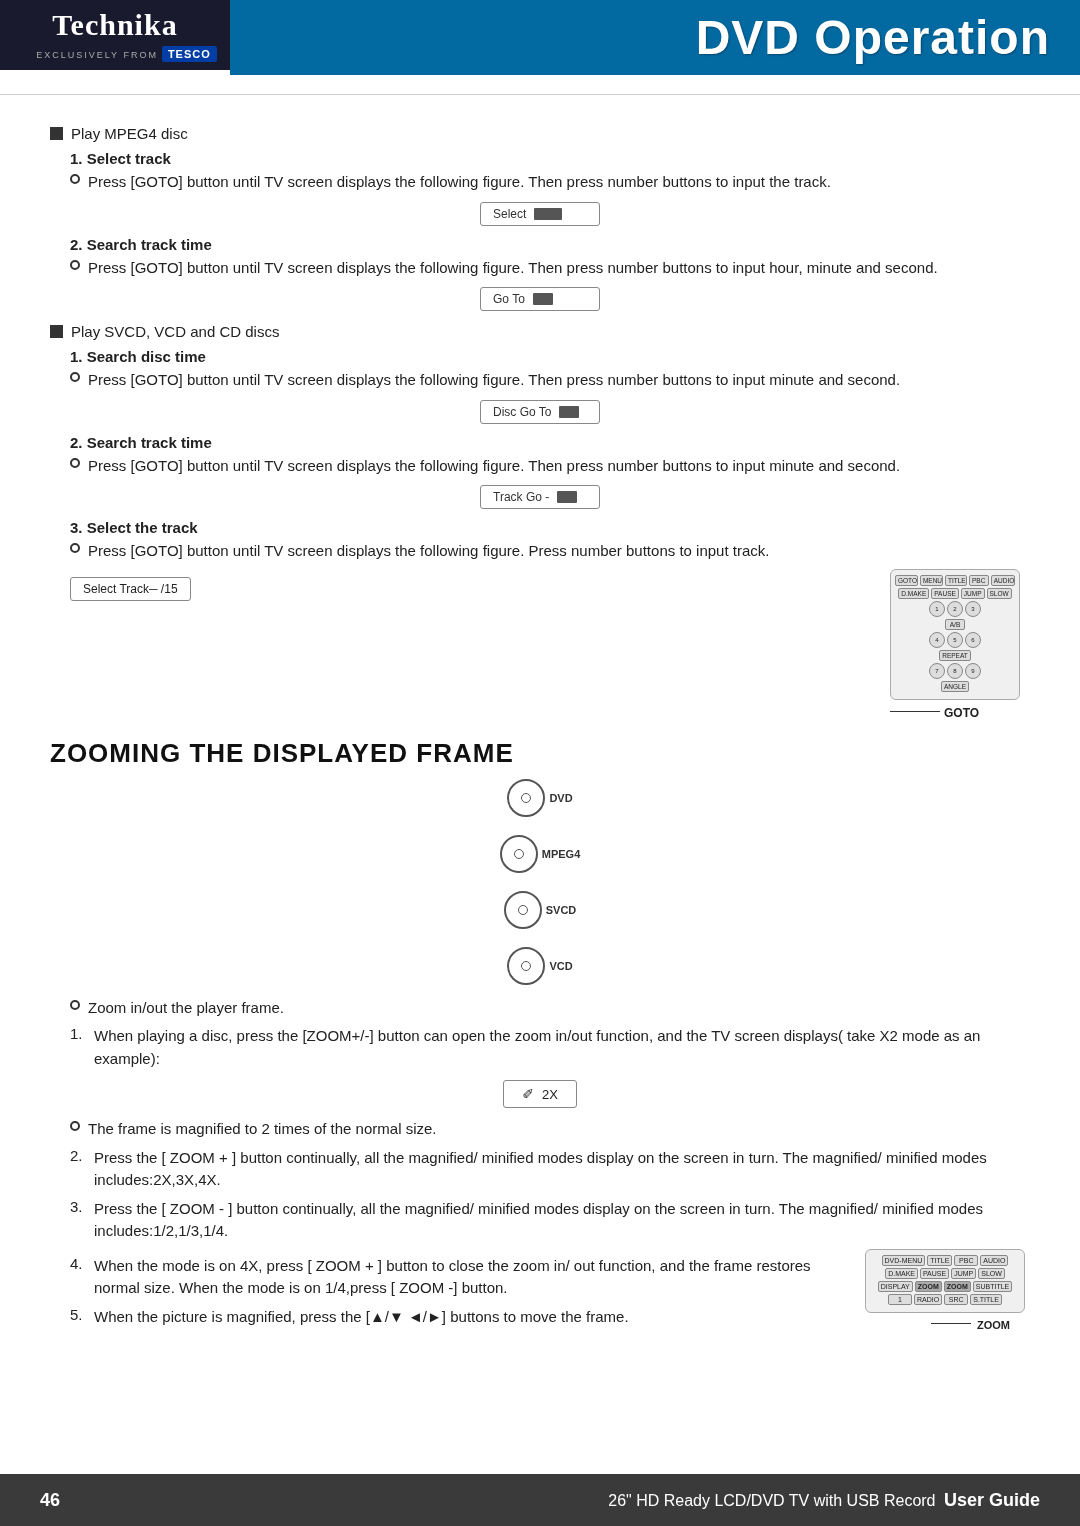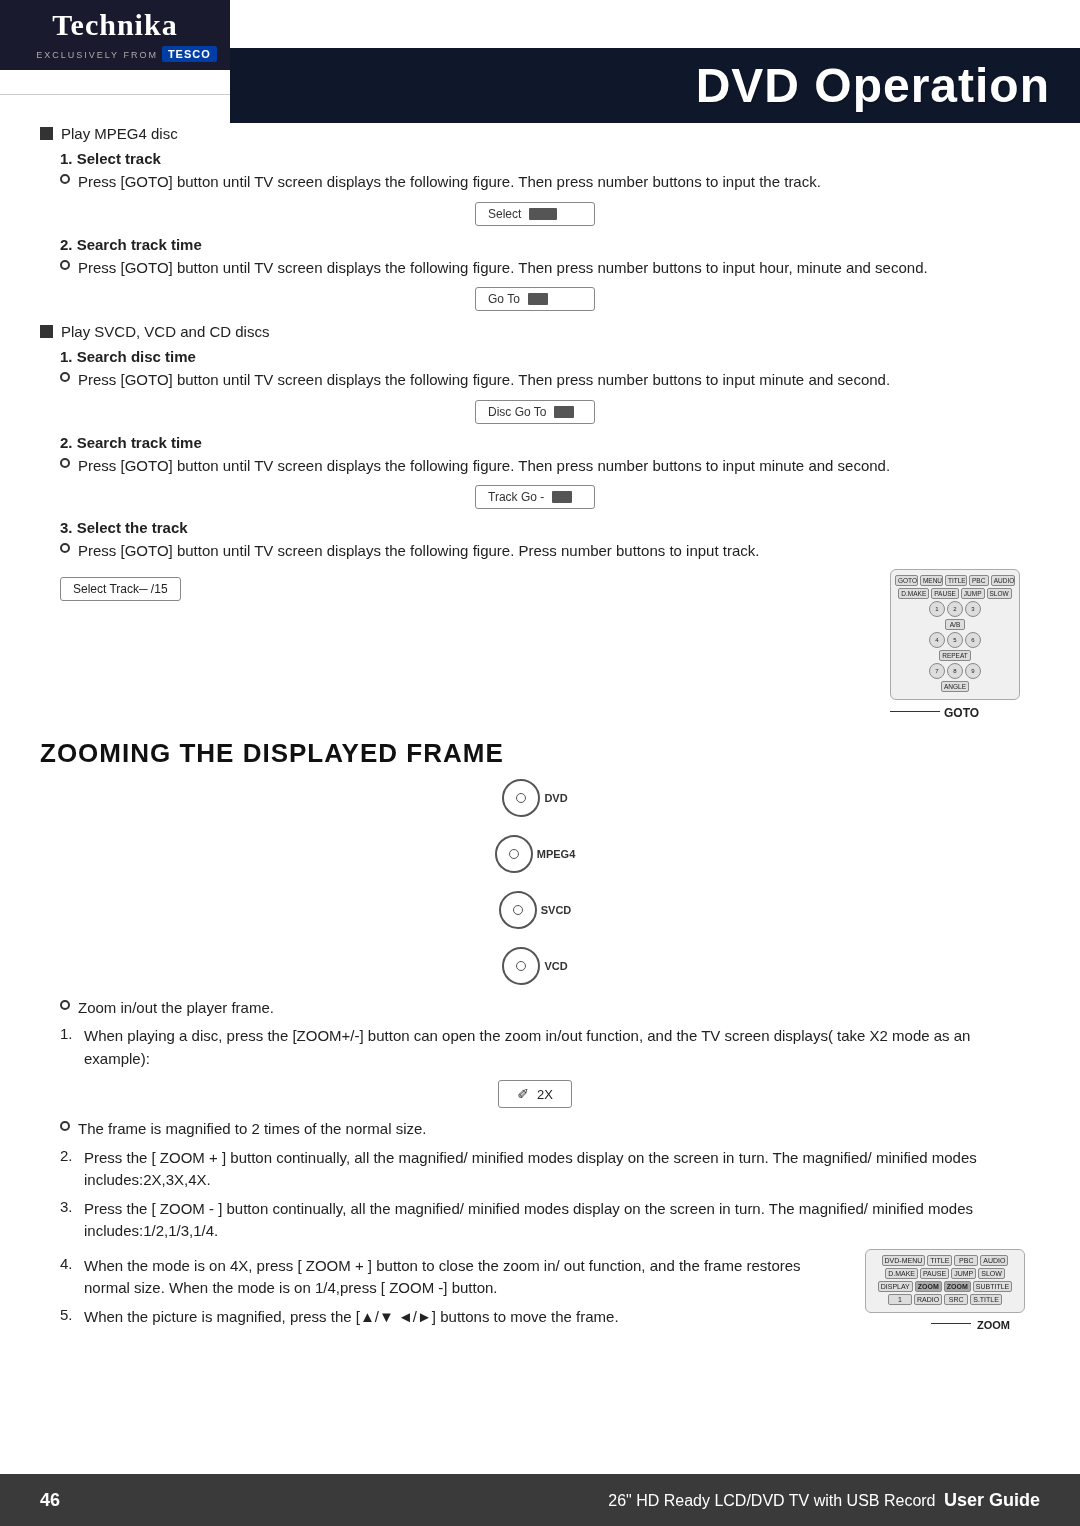--- a/index.html
+++ b/index.html
@@ -58,34 +58,33 @@
       display: flex;
       align-items: center;
       margin-top: 4px;
     }
     .page-title-area {
       flex: 1;
       display: flex;
       align-items: flex-end;
       justify-content: flex-end;
       padding: 10px 30px;
-      background: #0f172a;
-      margin-top: 48px;
+      background: #0369a1;
     }
     .page-title {
       font-size: 48px;
       font-weight: bold;
       color: #ffffff;
       letter-spacing: 1px;
       text-shadow: 1px 1px 2px rgba(0,0,0,0.3);
     }
 
     
     .main-content {
-      padding: 20px 50px 20px 40px;
+      padding: 20px 50px 20px 50px;
     }
 
     
     .section-block-header {
       display: flex;
       align-items: center;
       margin: 10px 0 6px 0;
     }
     .square-bullet {
       display: inline-block;

